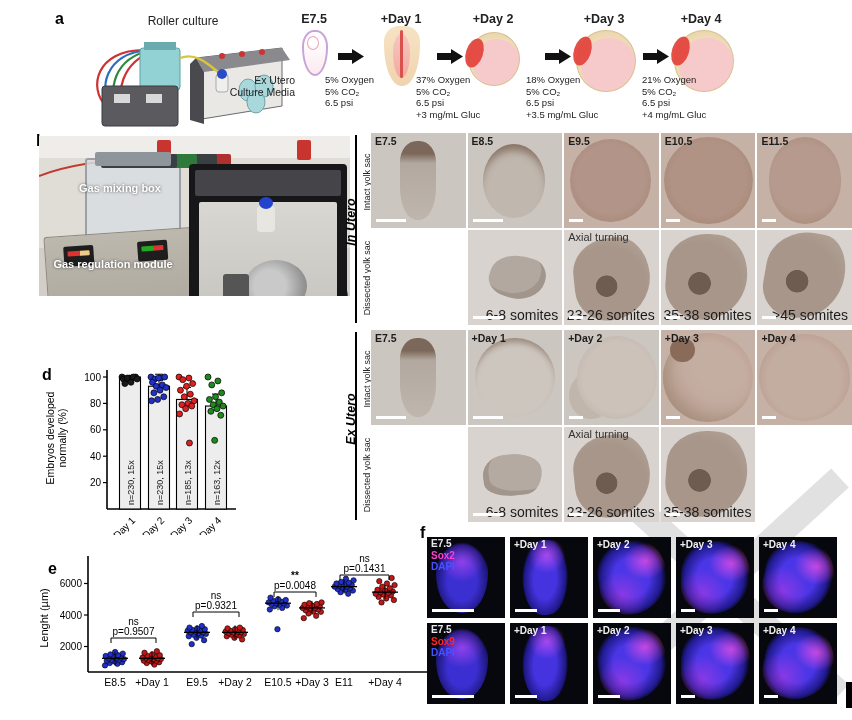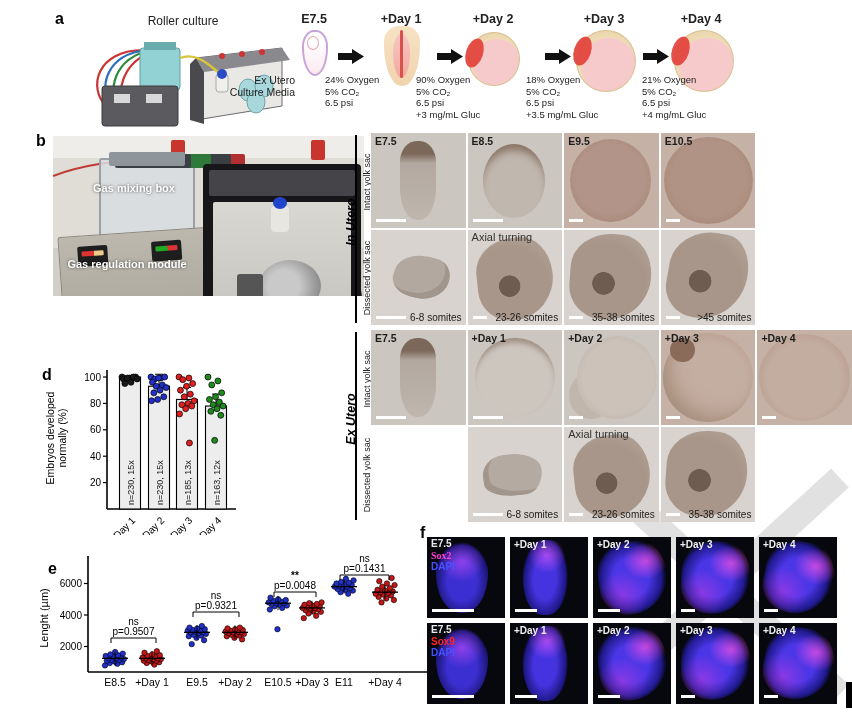--- a/index.html
+++ b/index.html
@@ -23,21 +23,21 @@
   .st1::before{content:"";position:absolute;left:9px;top:8px;width:17px;height:44px;background:linear-gradient(#f6c7c1,#f2a9a0);
     border-radius:50%/40% 40% 58% 58%;}
   .st1::after{content:"";position:absolute;left:16px;top:4px;width:3px;height:48px;background:#d8514a;border-radius:2px;}
   .sac{background:radial-gradient(circle at 55% 58%,#f6caca 0 58%,#eedcb6 60%,#e4cb9f 100%);border-radius:50%;border:1px solid #d9c08e;}
   .sac::before{content:"";position:absolute;left:-3px;top:5px;width:17px;height:30px;background:#e2413a;border-radius:50%;transform:rotate(18deg);opacity:.92;}
   .st2{left:468px;top:32px;width:50px;height:52px;}
   .st3{left:576px;top:30px;width:58px;height:60px;}
   .st4{left:674px;top:30px;width:58px;height:60px;}
 
   
-  .pb-photo{position:absolute;left:53px;top:136px;width:311px;height:160px;overflow:hidden;
+  .pb-photo{position:absolute;left:39px;top:136px;width:311px;height:160px;overflow:hidden;
     background:linear-gradient(#efedea 0 14%,#e0dcd6 14% 70%,#d3cec7 70%);}
   .socket{position:absolute;width:14px;height:20px;background:#c8352f;border-radius:2px;top:4px;}
   .pb-mixbox{position:absolute;left:46px;top:22px;width:92px;height:78px;background:rgba(216,221,224,.85);
     border:2px solid #9aa0a4;border-radius:3px;}
   .pb-mixbox::before{content:"";position:absolute;left:8px;top:-8px;width:76px;height:14px;background:#8f969b;border-radius:2px;
     box-shadow:6px 2px 0 #3a3f44,26px 2px 0 #2f7a3a,46px 2px 0 #3a3f44,60px 2px 0 #b03030;}
   .pb-module{position:absolute;left:8px;top:96px;width:146px;height:106px;background:linear-gradient(#bcb8ae,#a8a49a);
     border:1px solid #8c887e;border-radius:3px;transform:rotate(-4deg);}
   .gauge{position:absolute;top:10px;width:30px;height:20px;background:#1e1e1e;border-radius:2px;}
   .gauge::before{content:"";position:absolute;left:4px;top:5px;width:22px;height:5px;border-radius:1px;}
@@ -57,21 +57,21 @@
   .msection{position:absolute;left:340px;width:512px;height:192px;}
   .sec-title{position:absolute;left:-34px;top:82px;width:90px;text-align:center;font-size:12.5px;font-weight:bold;font-style:italic;
     transform:rotate(-90deg);color:#000;}
   .sec-line{position:absolute;left:15px;top:2px;bottom:2px;width:2px;background:#000;}
   .row-label{position:absolute;left:-18px;width:90px;text-align:center;font-size:9px;color:#222;transform:rotate(-90deg);}
   .mgrid{position:absolute;left:31px;top:0;width:481px;height:192px;display:grid;
     grid-template-columns:repeat(5,1fr);grid-template-rows:1fr 1fr;gap:2px;}
   .mcell{position:relative;overflow:hidden;background:#ccc6c1;}
   .mcell.bgp{background:#c6b1a6;} .mcell.bgl{background:#d8d3ce;} .mcell.t-empty{background:#fff;}
   .mhdr{position:absolute;top:2px;left:4px;font-size:10.5px;font-weight:bold;color:#1c1c1c;z-index:3;}
-  .msom{position:absolute;bottom:2px;right:4px;font-size:10px;color:#1c1c1c;z-index:3;}
+  .msom{position:absolute;bottom:2px;right:4px;font-size:14px;color:#1c1c1c;z-index:3;}
   .maxial{position:absolute;top:3px;left:4px;font-size:11px;line-height:8.5px;color:#333;z-index:3;}
   .mbar{position:absolute;bottom:6px;left:5px;height:3px;background:#fff;z-index:3;}
   .mcell::before{content:"";position:absolute;z-index:1;}
   .t-tube::before{left:31%;top:8%;width:38%;height:84%;background:linear-gradient(#7c685a 0 16%,#b2a89f 28%,#bfb6ad);
     border-radius:46%/26% 26% 40% 40%;}
   .t-sacS::before{left:16%;top:12%;width:66%;height:78%;background:radial-gradient(circle at 50% 58%,#c0b7ae 0 62%,#aa9f95);
     border-radius:50%;box-shadow:inset 0 10px 8px -4px #8a7466;}
   .t-sacL1::before{left:6%;top:6%;width:86%;height:88%;border-radius:50%;
     background:radial-gradient(circle at 50% 48%,#b29488 0 58%,#a1836f);}
   .t-sacL2::before{left:3%;top:4%;width:94%;height:92%;border-radius:50%;
@@ -203,20 +203,24 @@
         <div class="mcell t-sacS ">
           <div class="mhdr">E8.5</div>
           <div class="mbar" style="width: 30px;"></div>
         </div>
         <div class="mcell t-sacL1 bgp">
           <div class="mhdr">E9.5</div>
           <div class="mbar" style="width: 14px;"></div>
         </div>
         <div class="mcell t-sacL2 bgp">
           <div class="mhdr">E10.5</div>
+          <div class="mbar" style="width: 14px;"></div>
+        </div>
+        <div class="mcell t-sacOval bgp">
+          <div class="mhdr">E11.5</div>
           <div class="mbar" style="width: 14px;"></div>
         </div>
         <div class="mcell t-empty "></div>
         <div class="mcell t-embS bgl">
           <div class="msom">6-8 somites</div>
           <div class="mbar" style="width: 30px;"></div>
         </div>
         <div class="mcell t-embM bgl">
           <div class="msom">23-26 somites</div>
           <div class="maxial">Axial turning</div>
@@ -560,26 +564,26 @@
     <div class="stage-label" style="left: 369px;">+Day 1</div>
     <div class="stage-label" style="left: 461px;">+Day 2</div>
     <div class="stage-label" style="left: 572px;">+Day 3</div>
     <div class="stage-label" style="left: 669px;">+Day 4</div>
     <div class="st-emb st0"></div>
     <div class="st1 st-emb"></div>
     <div class="st2 sac st-emb"></div>
     <div class="st3 sac st-emb"></div>
     <div class="st4 sac st-emb"></div>
     <div class="cond" style="left: 325px;">
-      <div>24% Oxygen</div>
+      <div>5% Oxygen</div>
       <div>5% CO₂</div>
       <div>6.5 psi</div>
     </div>
     <div class="cond" style="left: 416px;">
-      <div>90% Oxygen</div>
+      <div>37% Oxygen</div>
       <div>5% CO₂</div>
       <div>6.5 psi</div>
       <div>+3 mg/mL Gluc</div>
     </div>
     <div class="cond" style="left: 526px;">
       <div>18% Oxygen</div>
       <div>5% CO₂</div>
       <div>6.5 psi</div>
       <div>+3.5 mg/mL Gluc</div>
     </div>
@@ -599,21 +603,21 @@
       <path d="M0,4 H14 V0 L26,7.5 L14,15 V11 H0 Z" fill="#111"></path>
     </svg>
     <svg class="arrow" width="26" height="15" style="left: 643px; top: 49px;">
       <path d="M0,4 H14 V0 L26,7.5 L14,15 V11 H0 Z" fill="#111"></path>
     </svg>
     <div style="position: absolute; left: 414px; top: 522px; width: 438px; height: 192px;">
       <div class="fcell" style="left: 13px; top: 15px;">
         <div class="fblob fbA"></div>
         <div class="fstack">
           <div style="color: rgb(233, 233, 233);">E7.5</div>
-          <div style="color: rgb(255, 63, 208); font-family: Liberation Serif, serif;">Sox2</div>
+          <div style="color: rgb(255, 63, 208);">Sox2</div>
           <div style="color: rgb(70, 83, 255);">DAPI</div>
         </div>
         <div class="fbar" style="width: 42px;"></div>
       </div>
       <div class="fcell" style="left: 96px; top: 15px;">
         <div class="fblob fbB"></div>
         <div class="fhdr">+Day 1</div>
         <div class="fbar" style="width: 22px;"></div>
       </div>
       <div class="fcell" style="left: 179px; top: 15px;">

